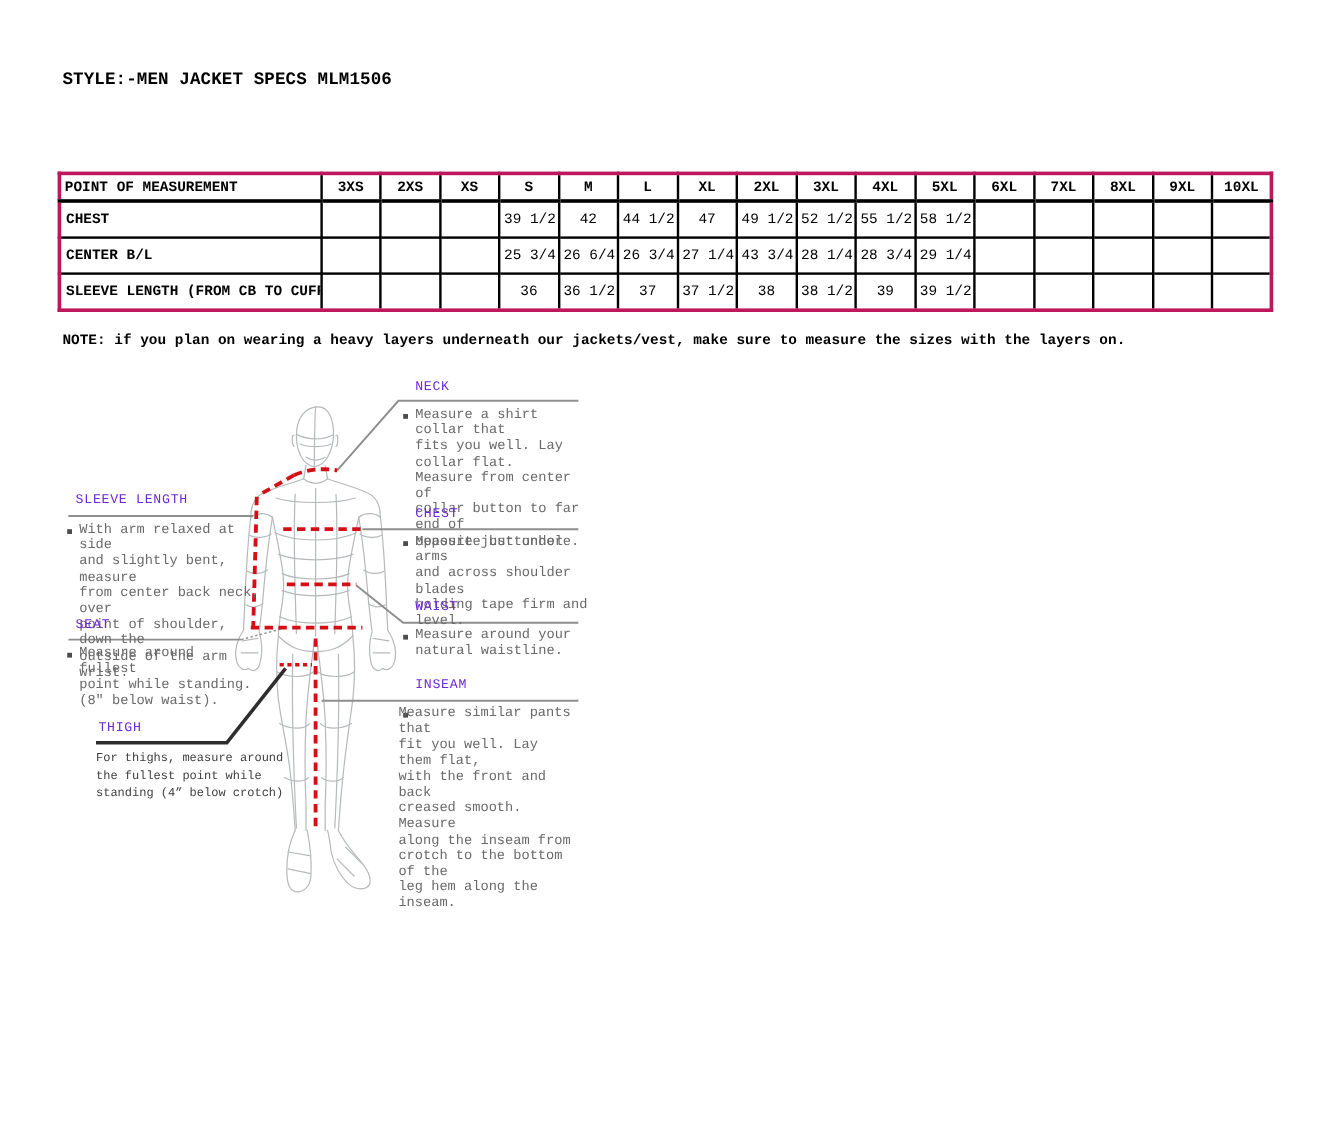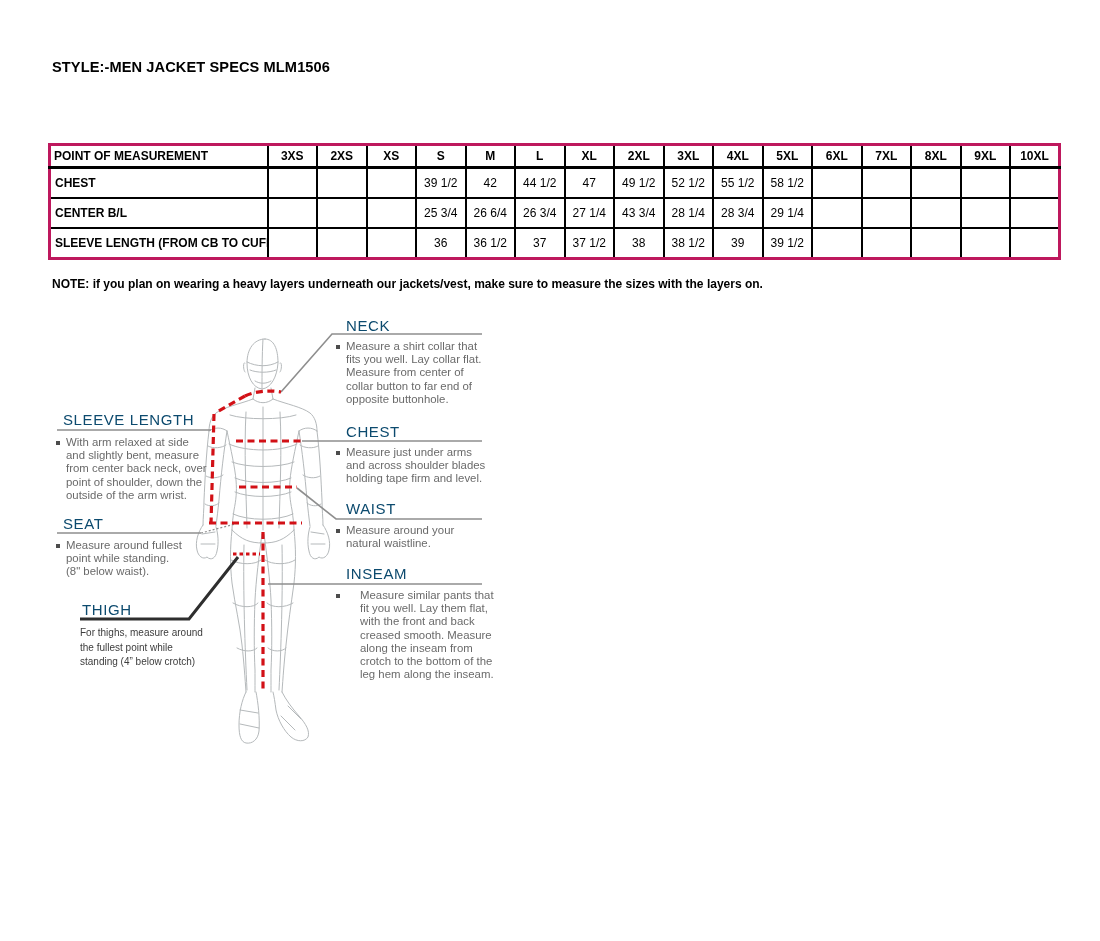--- a/index.html
+++ b/index.html
@@ -1,29 +1,29 @@
 <!DOCTYPE html>
 <html><head>
 <meta charset="utf-8">
 <style>
   html,body{margin:0;padding:0;background:#fff;}
   .page{position:relative;width:1100px;height:938px;background:#ffffff;
-        font-family:Liberation Sans, sans-serif;overflow:hidden;}
+        font-family:Liberation Mono, monospace;overflow:hidden;}
   .title{position:absolute;left:52px;top:59px;font-size:14.6px;font-weight:bold;
          color:#000;letter-spacing:0.1px;}
   .note{position:absolute;left:52px;top:277px;font-size:12px;font-weight:bold;color:#000;}
 
   table.spec{position:absolute;left:48px;top:143px;width:1010px;border-collapse:collapse;
              border:3px solid #be185d;table-layout:fixed;}
   .spec th,.spec td{border:2px solid #000;font-size:12px;color:#000;padding:0 3px;
              text-align:center;white-space:nowrap;overflow:hidden;height:28px;}
   .spec thead th{height:20px;font-weight:bold;border-bottom:3px solid #000;}
   .spec td.rowlabel{text-align:left;font-weight:bold;padding-left:4px;}
 
-  .sec-header{position:absolute;font-size:15px;color:#0c4a6e;letter-spacing:0.6px;
+  .sec-header{position:absolute;font-size:11px;color:#6d28d9;letter-spacing:0.6px;
               white-space:nowrap;z-index:3;}
   .sec-body{position:absolute;font-size:11.4px;line-height:13.2px;color:#6a6a6a;
             white-space:pre-line;z-index:3;}
   .sec-body.thigh{font-size:10px;line-height:14.6px;color:#3d3d3d;}
   .bullet{position:absolute;width:4px;height:4px;background:#4c4c4c;z-index:3;}
   svg.diagram{position:absolute;left:0;top:0;z-index:1;}
 </style>
 </head>
 <body>
 
@@ -254,21 +254,21 @@
 point while standing.
 (8" below waist).</div>
 
   <div class="sec-header" style="left:82px;top:601px">THIGH</div>
   <div class="sec-body thigh" style="left:80px;top:626px;width:160px">For thighs, measure around
 the fullest point while
 standing (4” below crotch)</div>
 
   <div class="sec-header" style="left:346px;top:565px">INSEAM</div>
   <span class="bullet" style="left:336px;top:594px"></span>
-  <div class="sec-body" style="left:360px;top:589px;width:150px">Measure similar pants that
+  <div class="sec-body" style="left:332px;top:589px;width:150px">Measure similar pants that
 fit you well. Lay them flat,
 with the front and back
 creased smooth. Measure
 along the inseam from
 crotch to the bottom of the
 leg hem along the inseam.</div>
 
 </div>
 
 </body></html>

